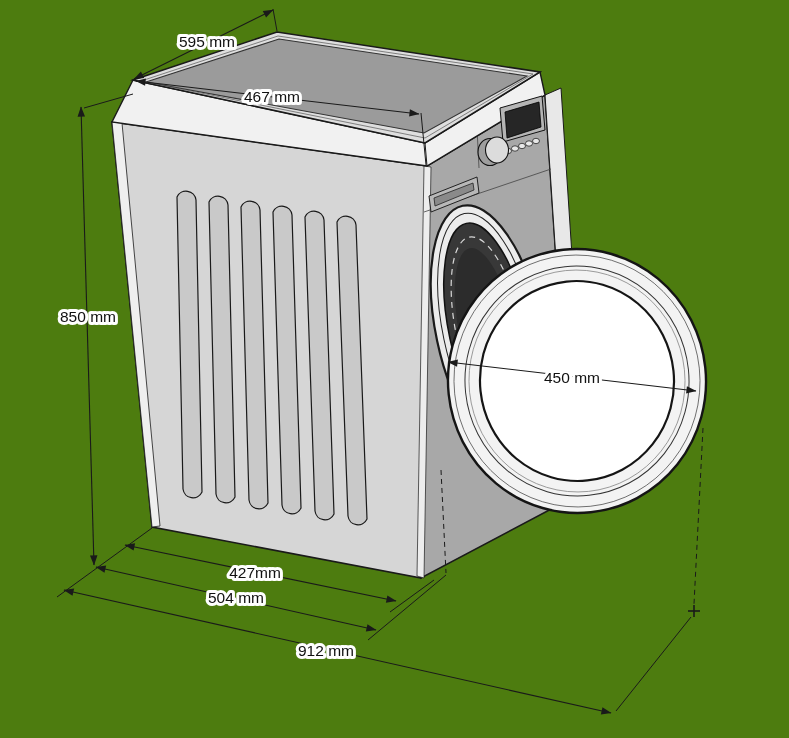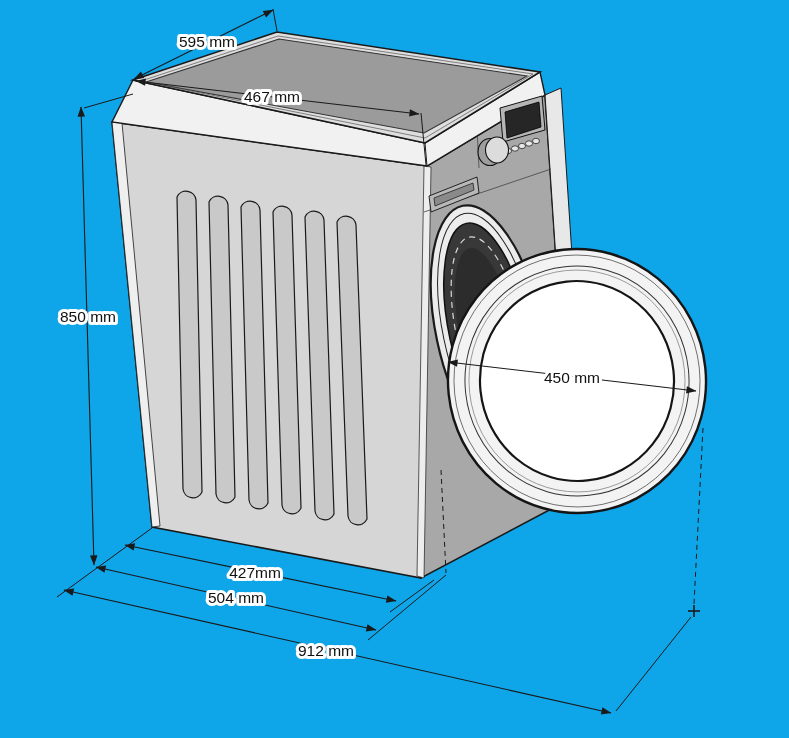--- a/index.html
+++ b/index.html
@@ -1,16 +1,16 @@
 <!DOCTYPE html>
 <html><head>
 <meta charset="utf-8">
 <style>
   html,body { margin:0; padding:0; background:#ffffff; }
-  .stage { position:relative; width:789px; height:738px; background:#0ea5e9; overflow:hidden; }
+  .stage { position:relative; width:789px; height:738px; background:#4d7c0f; overflow:hidden; }
   svg { display:block; }
   .dim-label {
     font-family:"Liberation Sans", sans-serif;
     font-size:15.5px;
     fill:#111111;
     stroke:#ffffff;
     stroke-width:6px;
     paint-order:stroke;
     stroke-linejoin:round;
     text-anchor:middle;

